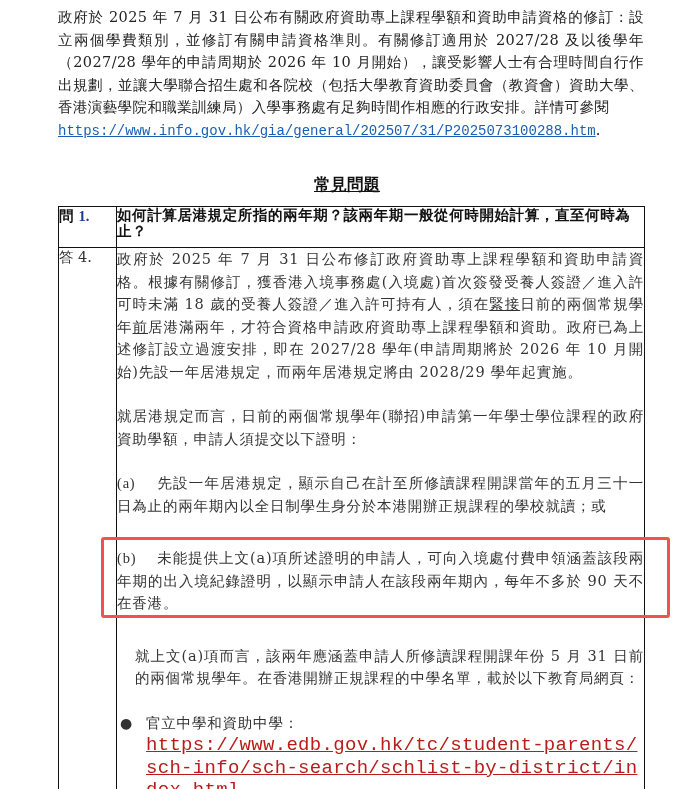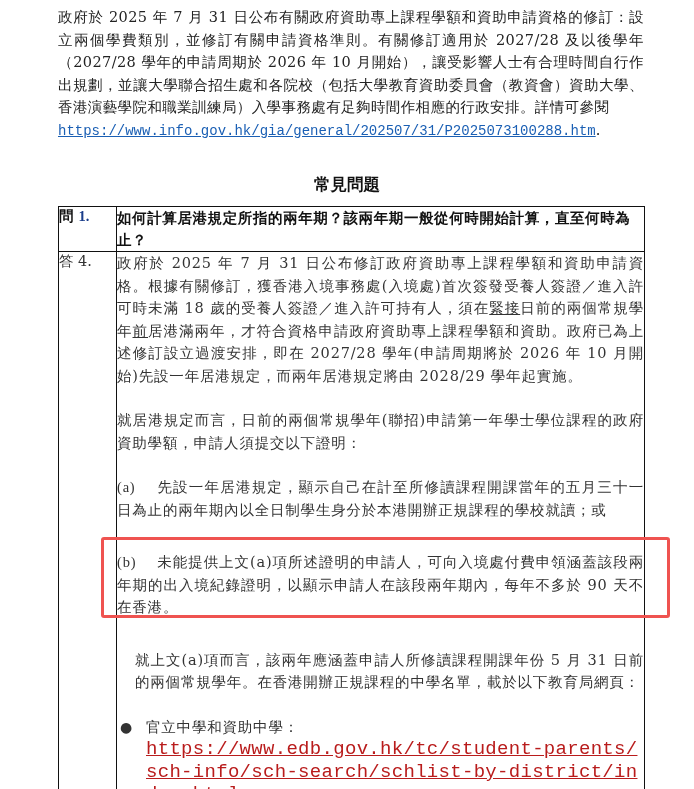--- a/index.html
+++ b/index.html
@@ -10,39 +10,39 @@
   }
   .intro {
     position: absolute; left: 58px; top: 6px; width: 586px;
     font-size: 14.5px; line-height: 22.5px; text-align: justify;
     letter-spacing: 0.4px;
   }
   .intro a { color: #1a5fb4; font-family: "Liberation Mono", "DejaVu Sans Mono", monospace; font-size: 14px; letter-spacing: 0; }
   .heading {
     position: absolute; left: 0; width: 694px; top: 174px; text-align: center;
     font-family: "DejaVu Sans", "Liberation Sans", sans-serif;
-    font-weight: bold; font-size: 16.5px; color: #111;
+    font-weight: bold; font-size: 16.5px; color: #111; text-decoration: underline;
   }
   table.faq {
     position: absolute; left: 58px; top: 206px; width: 587px;
     border-collapse: collapse; table-layout: fixed;
   }
   table.faq td {
     border: 1.5px solid #111; vertical-align: top; padding: 0;
   }
   .col-label { width: 58px; }
   .label-q {
     font-family: "DejaVu Sans", "Liberation Sans", sans-serif;
     font-weight: bold; font-size: 14.5px; padding: 4px 0 0 6px; color: #111;
   }
   .label-q .num { color: #1a3d8a; font-family: "Liberation Serif", serif; }
   .label-a { font-size: 14.5px; padding: 4px 0 0 6px; color: #333; }
   .q-text {
     font-family: "DejaVu Sans", "Liberation Sans", sans-serif;
-    font-weight: bold; font-size: 14.5px; line-height: 22px;
+    font-weight: bold; font-size: 14.5px; line-height: 16px;
     padding: 3px 6px 10px 7px; height: 40px; color: #111; letter-spacing: 0.6px;
   }
   .a-cell { padding: 3px 6px 0 7px; height: 511px; font-size: 14.5px; line-height: 22.5px; letter-spacing: 0.8px; color: #333; }
   .a-cell p { margin: 0 0 22px 0; text-align: justify; }
   .item-mark { display: inline-block; width: 40px; font-family: "Liberation Serif", serif; }
   .u { text-decoration: underline; }
   .bullet-row { display: flex; margin-top: 2px; }
   .bullet { width: 26px; padding-left: 3px; font-size: 14px; }
   .bullet-body { flex: 1; }
   .bullet-body a { color: #b91c1c; text-decoration: underline; font-family: "Liberation Mono", "DejaVu Sans Mono", monospace; font-size: 19px; letter-spacing: 0.3px; }

